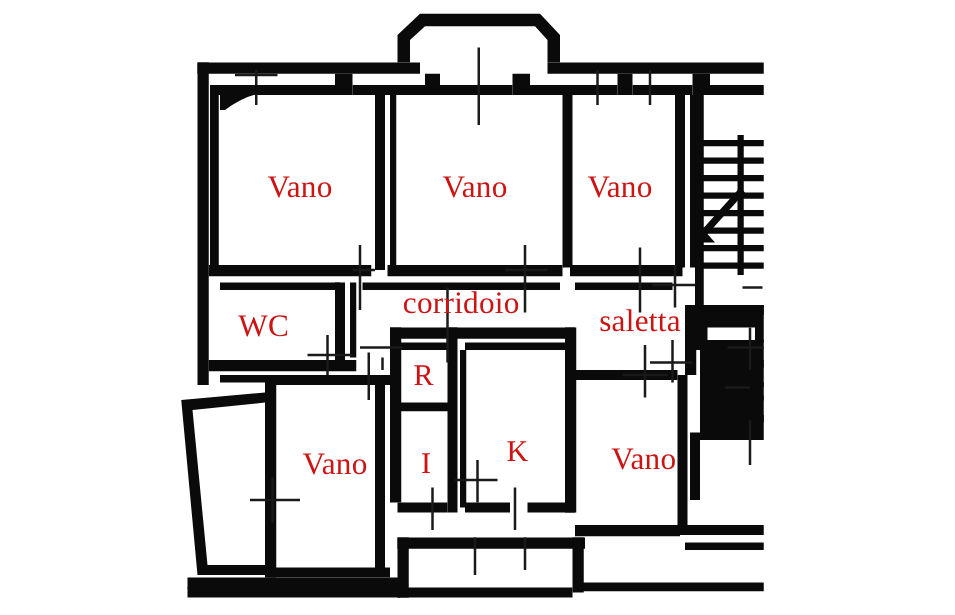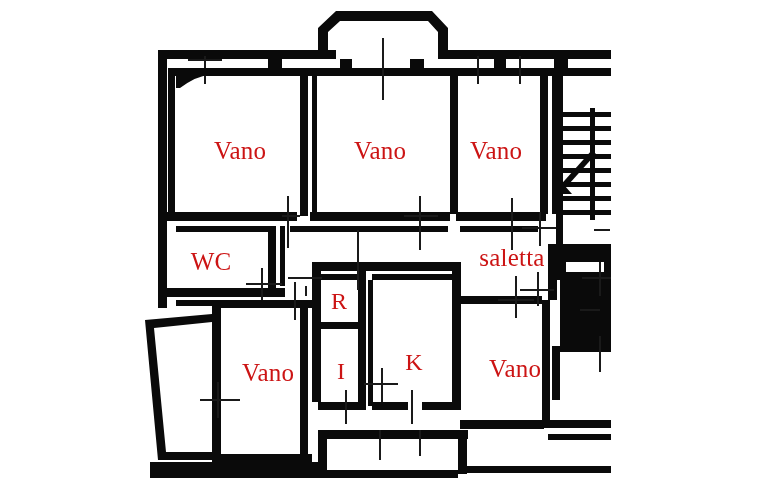--- a/index.html
+++ b/index.html
@@ -273,20 +273,21 @@
   </svg>
 
   <div class="room-label lbl-lg" style="left:240px; top:150px;">Vano</div>
 
   <div class="room-label lbl-lg" style="left:380px; top:150px;">Vano</div>
 
   <div class="room-label lbl-lg" style="left:496px; top:150px;">Vano</div>
 
   <div class="room-label lbl-lg" style="left:211px; top:261px;">WC</div>
 
+  <div class="room-label lbl-lg" style="left:369px; top:243px;">corridoio</div>
 
   <div class="room-label lbl-lg" style="left:492px; top:257px;margin-left:20px;">saletta</div>
 
   <div class="room-label lbl-md" style="left:339px; top:301px;">R</div>
 
   <div class="room-label lbl-md" style="left:341px; top:371px;">I</div>
 
   <div class="room-label lbl-md" style="left:414px; top:362px;">K</div>
 
   <div class="room-label lbl-lg" style="left:268px; top:372px;">Vano</div>

